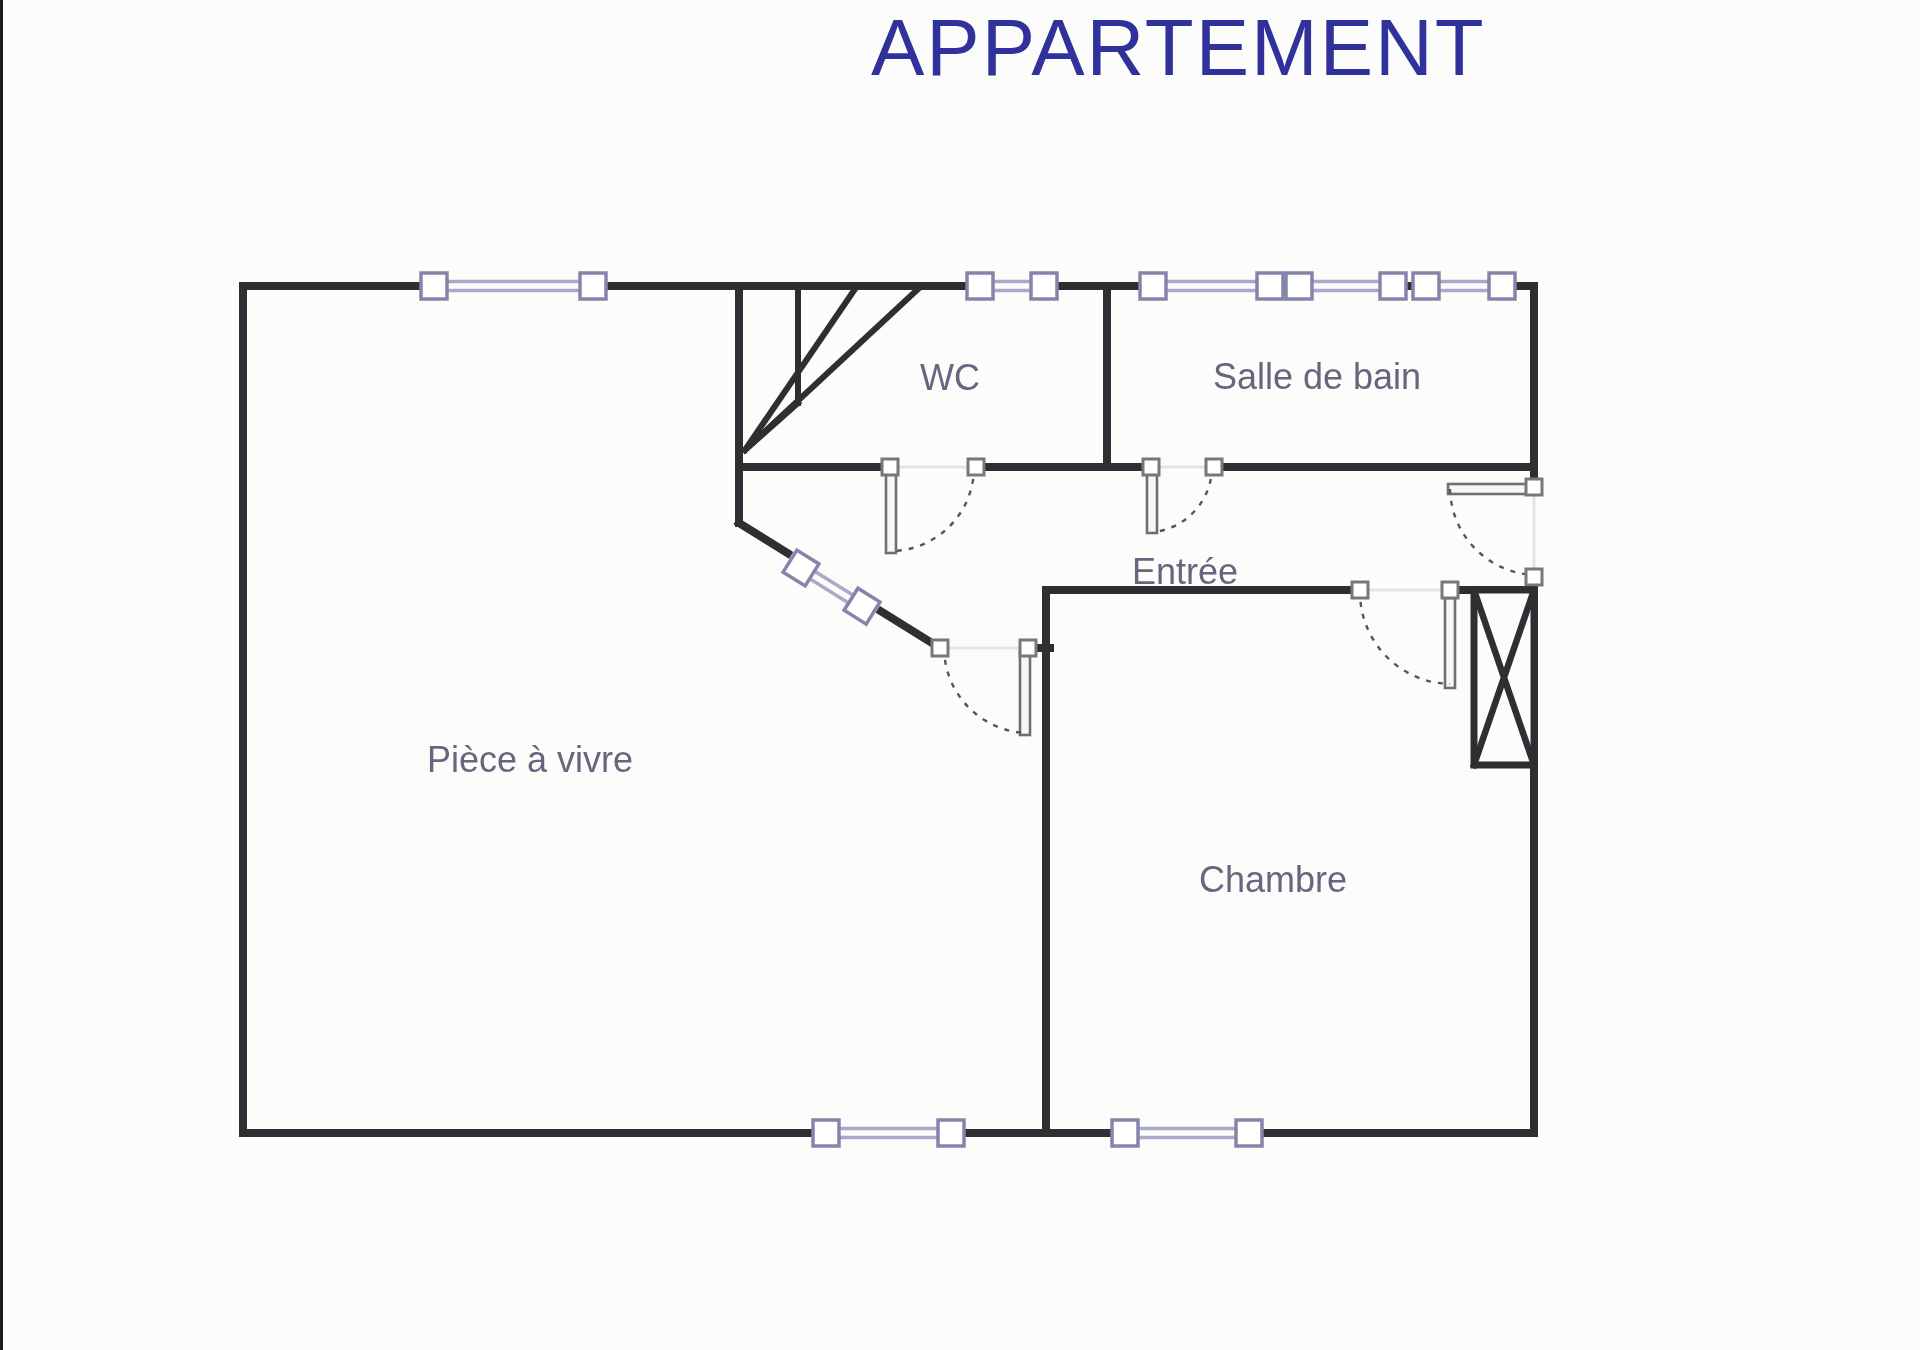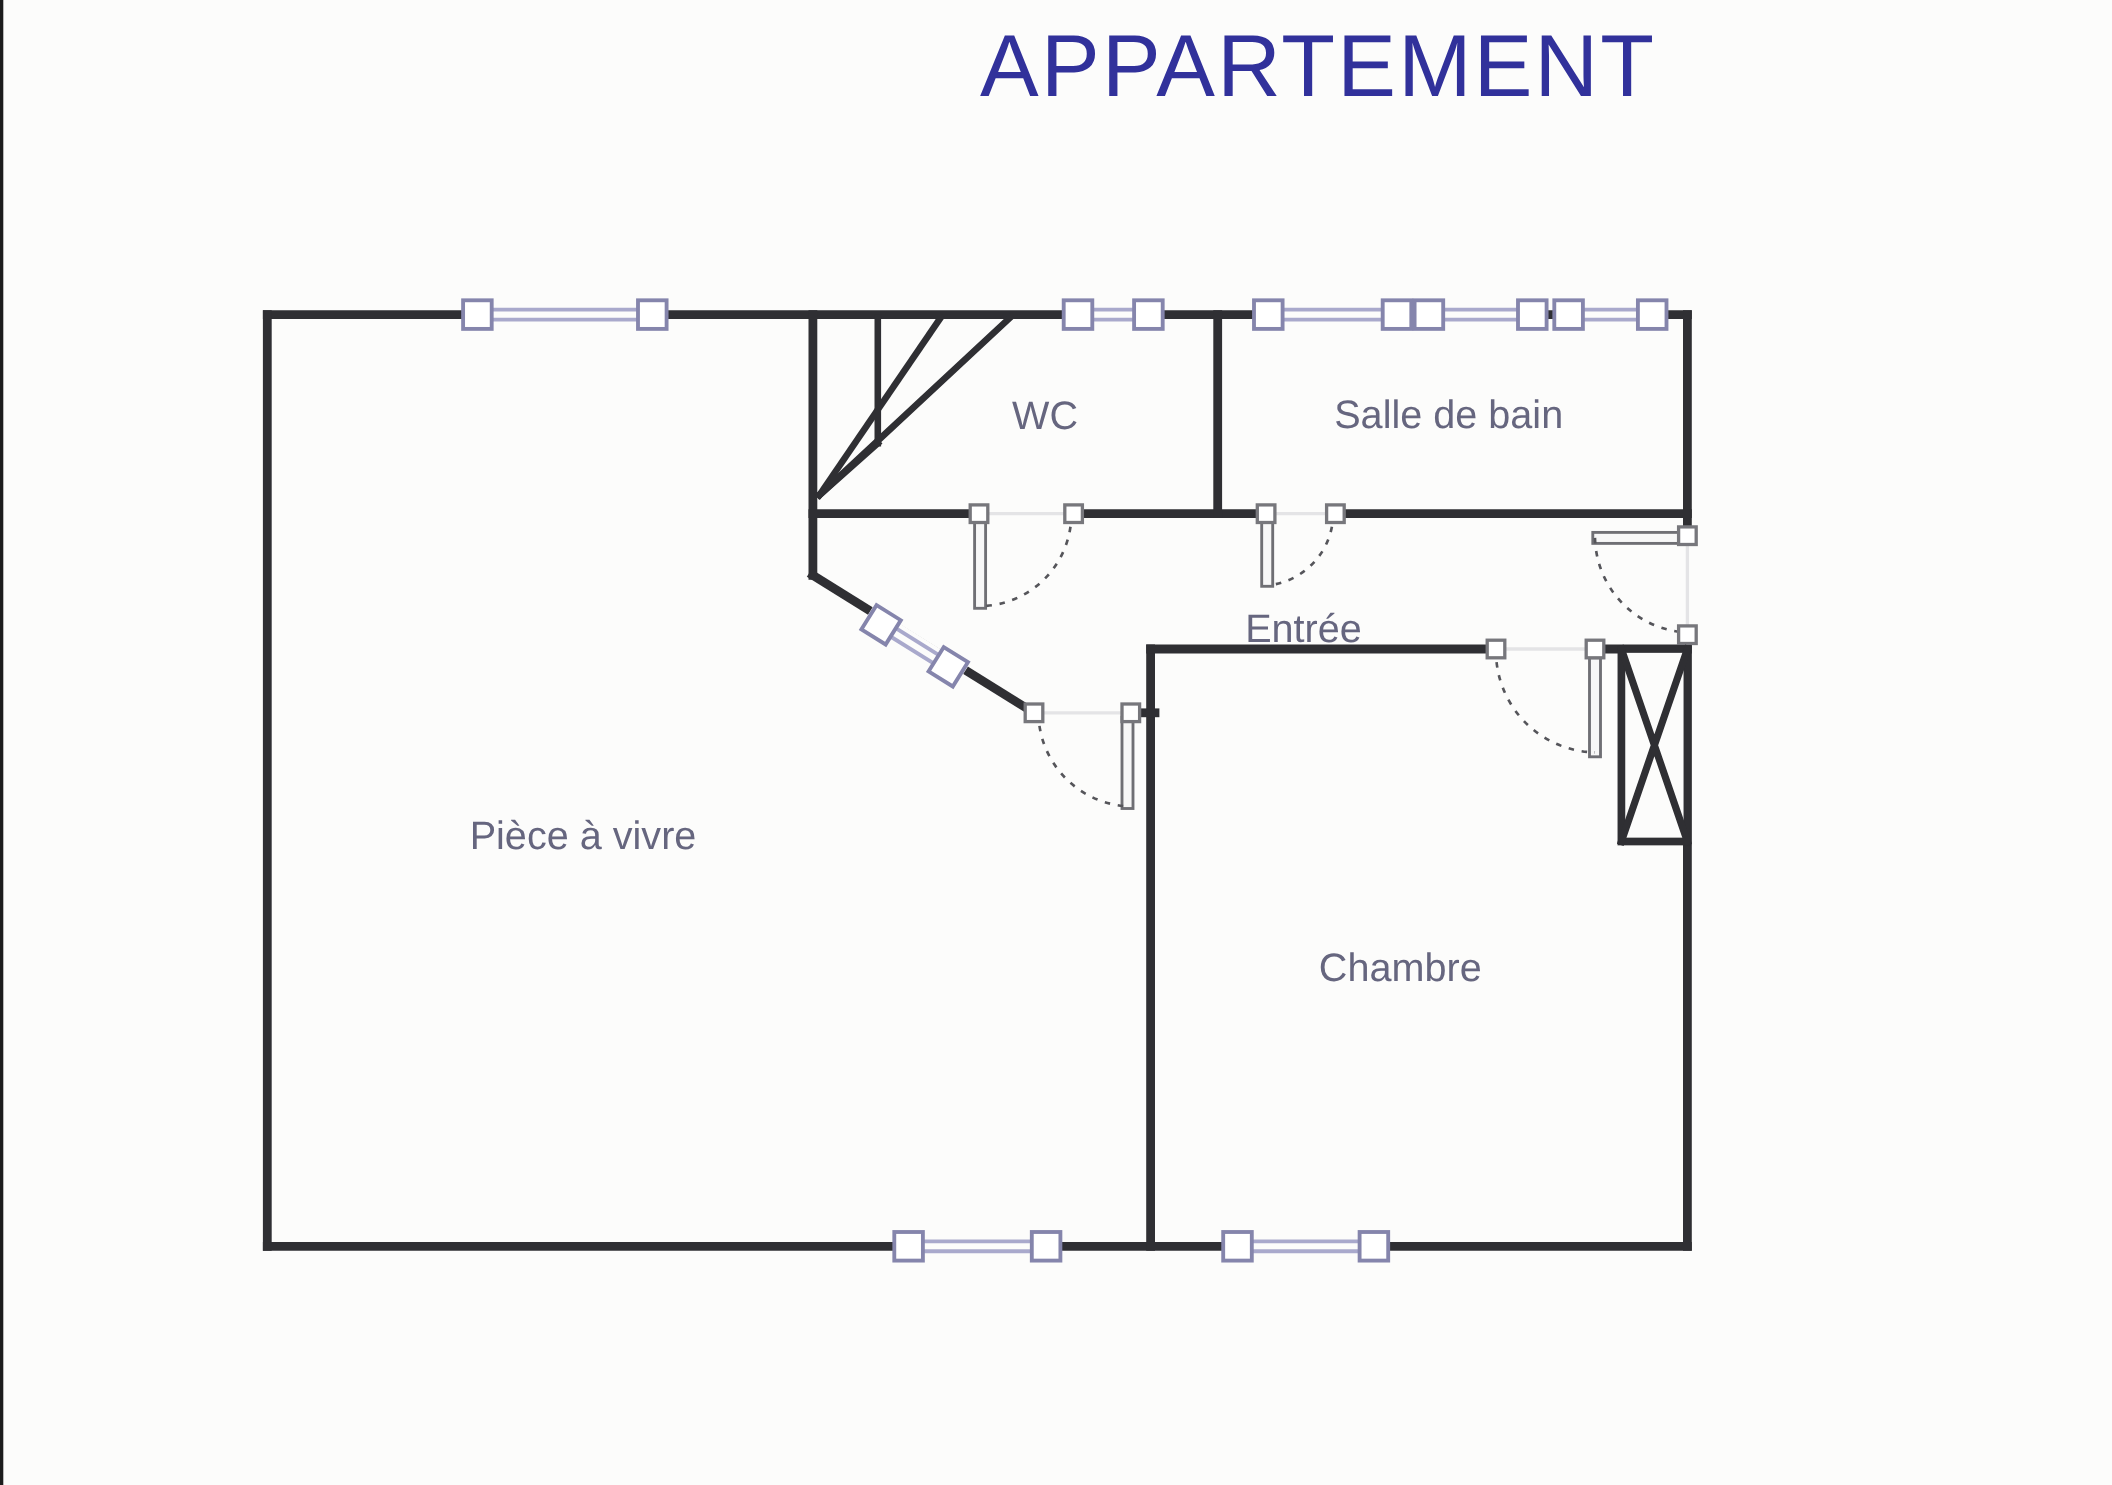--- a/index.html
+++ b/index.html
@@ -10,23 +10,23 @@
   html,body{margin:0;padding:0;}
   .canvas{
     position:relative; width:1920px; height:1350px;
     background:var(--background);
     border-left:3px solid #1c1c1c;
     box-sizing:border-box;
     font-family:"Liberation Sans", sans-serif;
     overflow:hidden;
   }
   .title{
-    position:absolute; left:868px; top:20px;
+    position:absolute; left:868px; top:8px;
     font-size:80px; line-height:80px; letter-spacing:2px;
-    font-weight:400; color:var(--title); white-space:nowrap;margin-left:20px;
+    font-weight:400; color:var(--title); white-space:nowrap;
   }
   svg{position:absolute; left:0; top:0;}
   .wall{stroke:var(--wall); stroke-width:8; fill:none; stroke-linecap:square;}
   .wall-thin{stroke:var(--wall); stroke-width:6.5; fill:none; stroke-linecap:square;}
   .stair{stroke:var(--wall); stroke-width:6; fill:none; stroke-linecap:square;}
   .opening{stroke:var(--opening); stroke-width:3; fill:none;}
   .jamb{fill:#ffffff; stroke:var(--door-jamb); stroke-width:3;}
   .leaf{fill:#f7f7f7; stroke:var(--door-leaf); stroke-width:2.6;}
   .arc{stroke:var(--door-arc); stroke-width:2.4; fill:none; stroke-dasharray:5 7;}
   .win-bg{fill:var(--background); stroke:none;}

